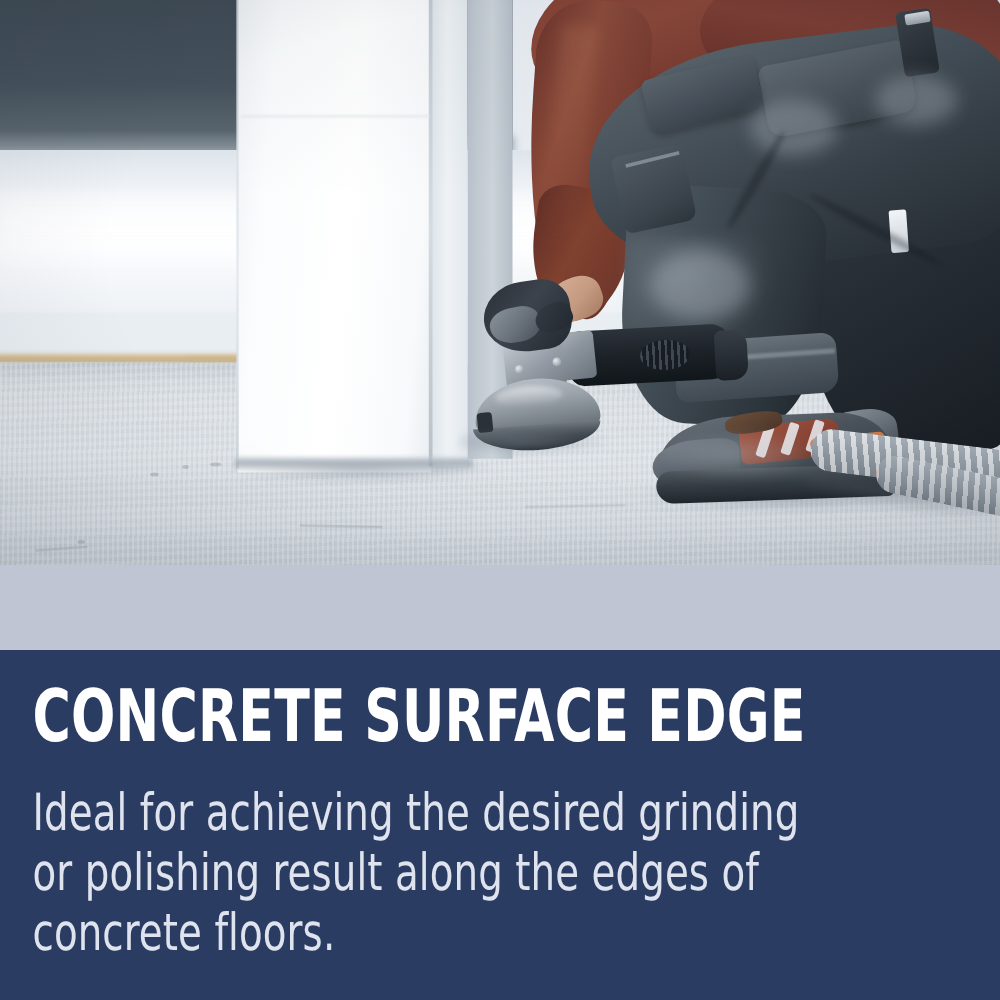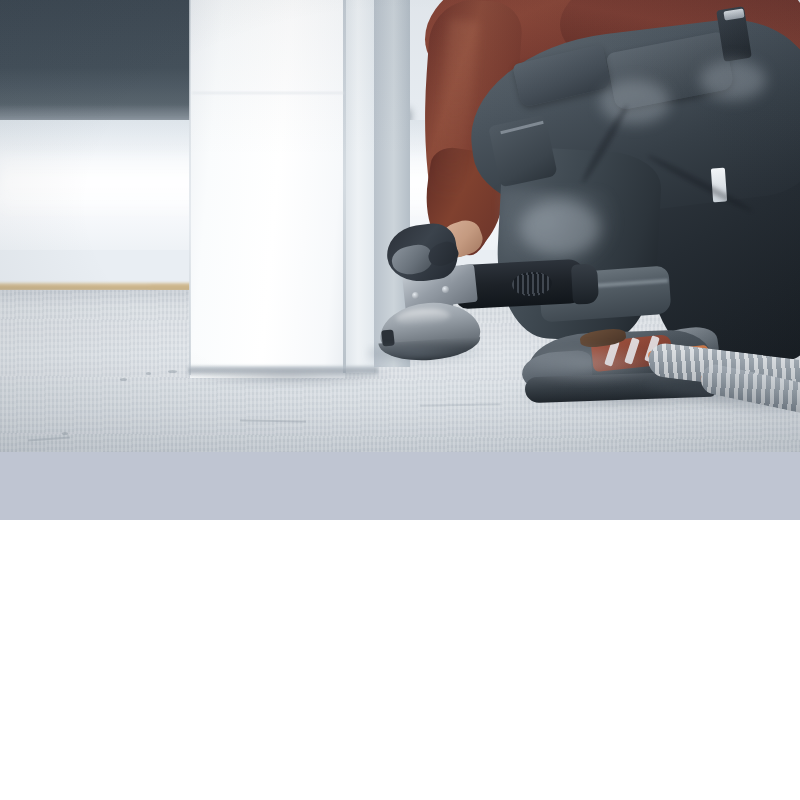--- a/index.html
+++ b/index.html
@@ -901,14 +901,18 @@
       <div class="hose-2"></div>
 
     </div>
 
     <div class="photo-grade"></div>
     <div class="photo-vignette"></div>
   </div>
 
   <div class="light-band"></div>
 
+  <div class="panel">
+    <h1 class="panel-title">CONCRETE SURFACE EDGE</h1>
+    <p class="panel-body">Ideal for achieving the desired grinding or polishing result along the edges of concrete floors.</p>
+  </div>
 
 </div>
 
 </body></html>

